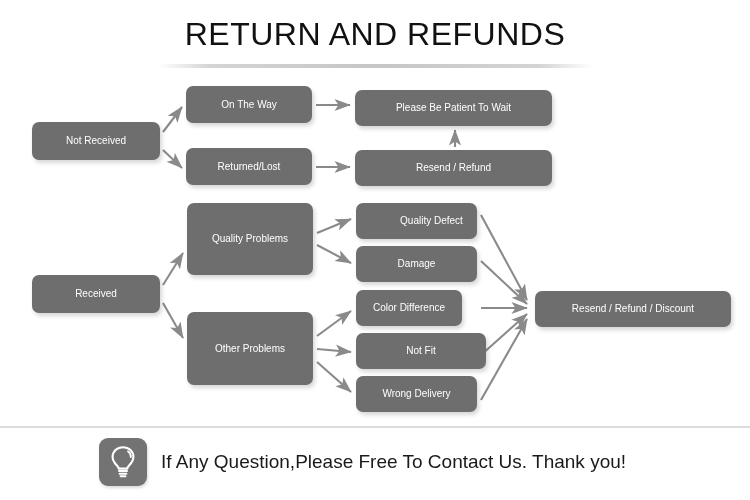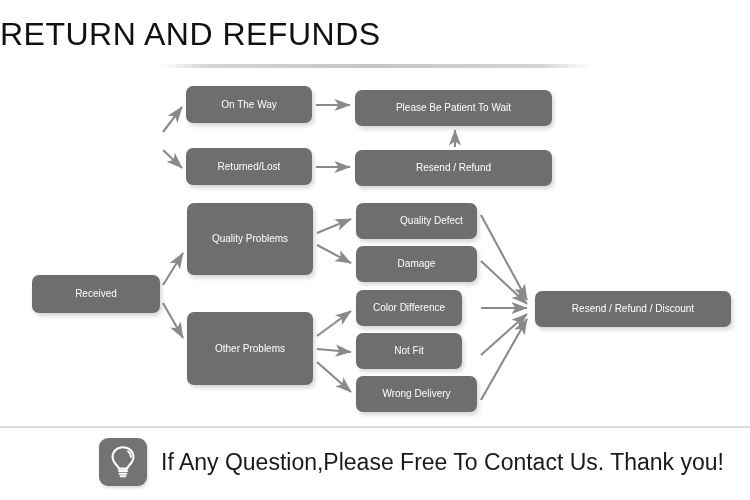--- a/index.html
+++ b/index.html
@@ -19,21 +19,21 @@
     width: 750px;
     height: 500px;
   }
 
   
   .title {
     position: absolute;
     left: 0;
     top: 14px;
     width: 750px;
-    text-align: left;
+    text-align: center;
     font-size: 32px;
     letter-spacing: 0.5px;
     color: #111111;
     font-weight: 400;
     line-height: 40px;
   }
   .title-divider {
     position: absolute;
     left: 158px;
     top: 64px;
@@ -98,21 +98,21 @@
     background: #737373;
     border-radius: 9px;
     display: flex;
     align-items: center;
     justify-content: center;
     box-shadow: 1px 2px 3px rgba(0,0,0,0.14);
     flex: none;
   }
   .footer-text {
     margin-left: 14px;
-    font-size: 23px;
+    font-size: 19px;
     color: #1a1a1a;
     white-space: nowrap;
   }
 </style>
 </head>
 <body>
 
 <div id="page">
 
   <div class="title">RETURN AND REFUNDS</div>
@@ -151,20 +151,21 @@
       <path d="M317,362 L351,392"></path>
 
       <path d="M481,215 L527,300"></path>
       <path d="M481,261 L527,304"></path>
       <path d="M481,308 L527,308"></path>
       <path d="M481,355 L527,314"></path>
       <path d="M481,400 L527,319"></path>
     </g>
   </svg>
 
+  <div class="node" style="left:32px;  top:122px; width:128px; height:38px;">Not Received</div>
 
   <div class="node" style="left:186px; top:86px;  width:126px; height:37px;">On The Way</div>
 
   <div class="node" style="left:186px; top:148px; width:126px; height:37px;">Returned/Lost</div>
 
   <div class="node" style="left:355px; top:90px;  width:197px; height:36px;">Please Be Patient To Wait</div>
 
   <div class="node" style="left:355px; top:150px; width:197px; height:36px;">Resend / Refund</div>
 
   <div class="node" style="left:32px;  top:275px; width:128px; height:38px;">Received</div>
@@ -172,21 +173,21 @@
   <div class="node" style="left:187px; top:203px; width:126px; height:72px;">Quality Problems</div>
 
   <div class="node" style="left:187px; top:312px; width:126px; height:73px;">Other Problems</div>
 
   <div class="node" style="left:356px; top:203px; width:121px; height:36px;padding-left:36px;">Quality Defect</div>
 
   <div class="node" style="left:356px; top:246px; width:121px; height:36px;">Damage</div>
 
   <div class="node" style="left:356px; top:290px; width:106px; height:36px;">Color Difference</div>
 
-  <div class="node" style="left:356px; top:333px; width:106px; height:36px;">Not Fit</div>
+  <div class="node" style="left:356px; top:333px; width:130px; height:36px;">Not Fit</div>
 
   <div class="node" style="left:356px; top:376px; width:121px; height:36px;">Wrong Delivery</div>
 
   <div class="node" style="left:535px; top:291px; width:196px; height:36px;">Resend / Refund / Discount</div>
 
   <div class="footer-rule"></div>
 
   <div class="footer">
     <div class="bulb-badge">
       <svg width="30" height="34" viewBox="0 0 30 34" xmlns="http://www.w3.org/2000/svg">

